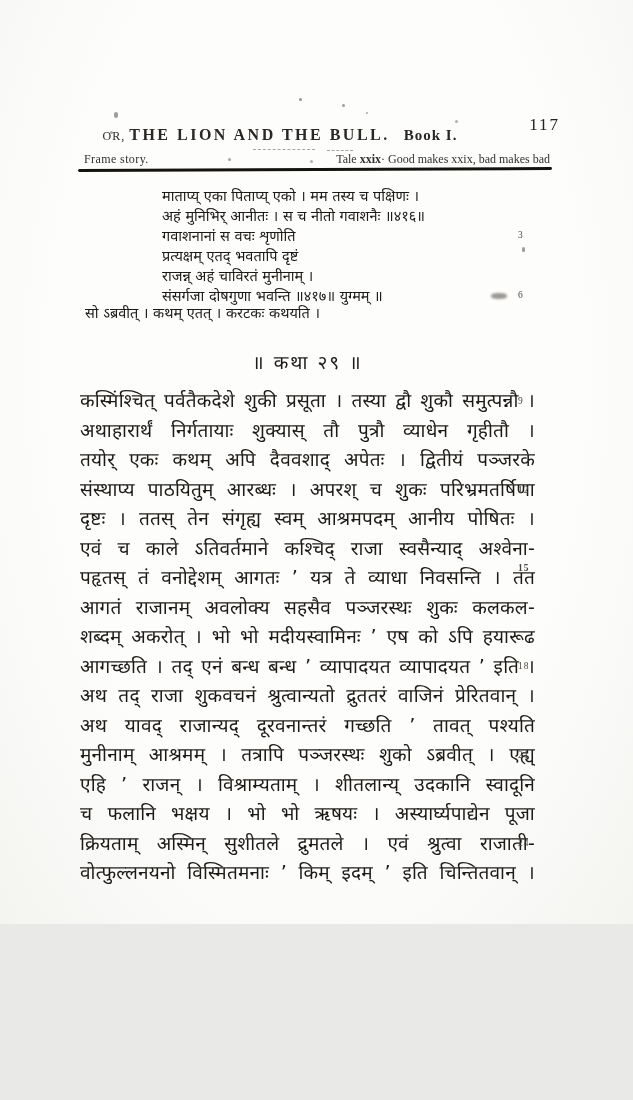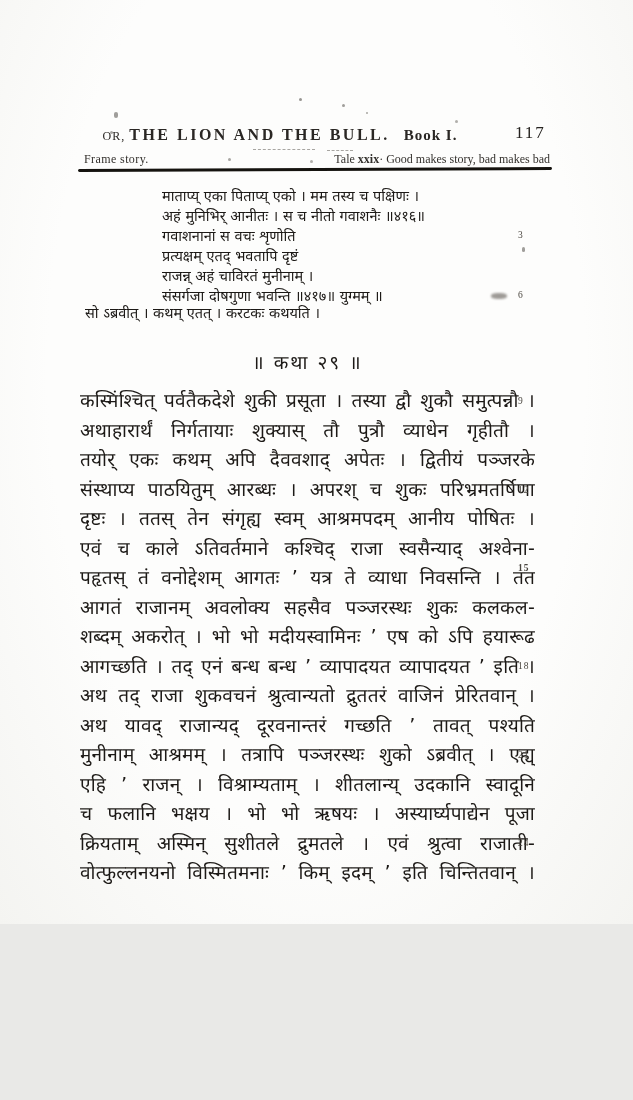--- a/index.html
+++ b/index.html
@@ -17,23 +17,23 @@
     position:absolute;top:126px;left:80px;width:400px;
     text-align:center;
     font-family:"Liberation Serif", serif;
     color:#2a2724;
     white-space:nowrap;
   }
   .rh-or{font-size:12px;letter-spacing:1px;}
   .rh-title{font-size:16px;letter-spacing:2.5px;font-weight:bold;font-stretch:semi-condensed;}
   .rh-book{font-size:15px;letter-spacing:1px;margin-left:10px;font-weight:bold;}
   .page-number{
-    position:absolute;top:123px;left:515px;width:45px;
+    position:absolute;top:115px;left:515px;width:45px;
     font-family:"Liberation Serif", serif;font-size:17px;letter-spacing:2px;
-    color:#25221f;
+    color:#25221f;text-align:right;
   }
   .notes-row{
     position:absolute;top:152px;left:84px;width:466px;
     font-family:"Liberation Serif", serif;font-size:12px;color:#33302c;
     display:flex;justify-content:space-between;align-items:baseline;
   }
   .note-left{letter-spacing:.4px;}
   .note-right{font-weight:bold;}
   .note-right .tale-word{font-weight:normal;}
   .rule{
@@ -100,21 +100,21 @@
 
   <div class="running-head">
     <span class="rh-or">OR,</span>
     <span class="rh-title">THE LION AND THE BULL.</span>
     <span class="rh-book">Book I.</span>
   </div>
   <div class="page-number">117</div>
 
   <div class="notes-row">
     <span class="note-left">Frame story.</span>
-    <span class="note-right"><span class="tale-word">Tale</span>&nbsp;<span>xxix</span><span class="tale-word">·</span>&nbsp;<span class="tale-word">Good makes story, bad makes bad</span></span>
+    <span class="note-right"><span class="tale-word">Tale</span>&nbsp;<span>xxix</span><span class="tale-word">·</span>&nbsp;<span class="tale-word">Good makes xxix, bad makes bad</span></span>
   </div>
 
   <div class="rule"></div>
 
   <div class="verse dev">
     <div class="vline">माताप्य् एका पिताप्य् एको । मम तस्य च पक्षिणः ।</div>
     <div class="vline">अहं मुनिभिर् आनीतः । स च नीतो गवाशनैः ॥४१६॥</div>
     <div class="vline">गवाशनानां स वचः शृणोति</div>
     <div class="vline">प्रत्यक्षम् एतद् भवतापि दृष्टं</div>
     <div class="vline">राजन्न् अहं चाविरतं मुनीनाम् ।</div>

